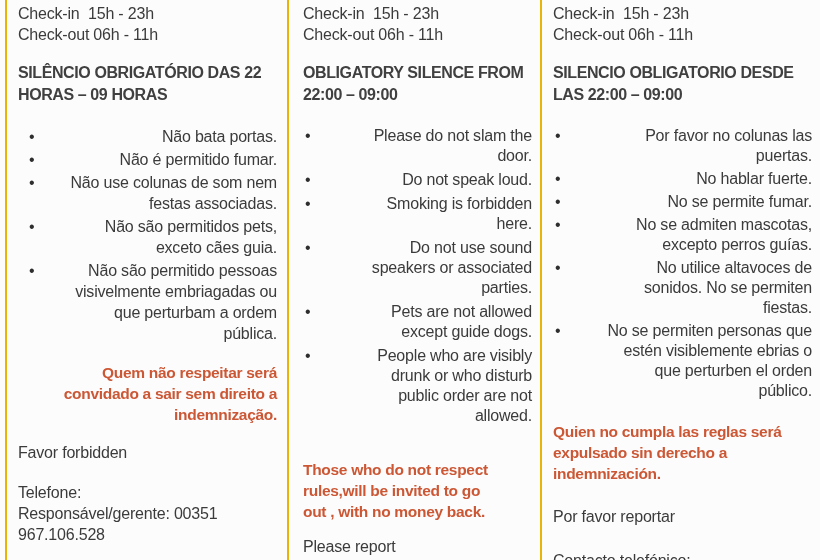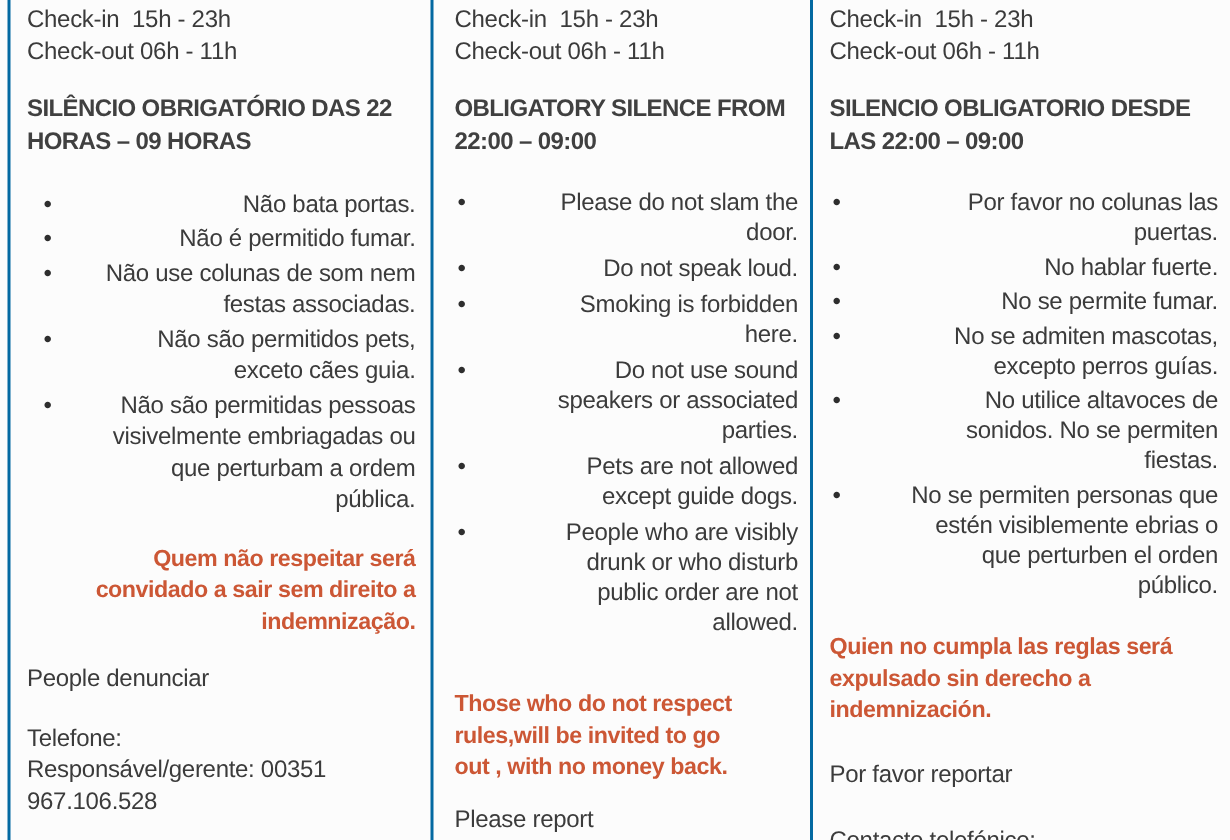--- a/index.html
+++ b/index.html
@@ -8,21 +8,21 @@
     position:relative;
     width:820px; height:560px;
     background:#fcfcfc;
     font-family:"Liberation Sans","DejaVu Sans",sans-serif;
     color:#3b3b3b;
     display:flex;
     padding-left:5px;
     overflow:hidden;
   }
   .col {
-    border-left:2px solid #0369a1;
+    border-left:2px solid #eab308;
     height:560px;
     padding-top:3px;
     overflow:hidden;
   }
   .col1 { width:282px; padding-left:11px; padding-right:10px; }
   .col2 { width:253px; padding-left:14px; padding-right:8px; }
   .col3 { width:280px; padding-left:11px; padding-right:8px; }
 
   .times div {
     font-size:16px; line-height:21px;
@@ -90,29 +90,29 @@
     </div>
     <div class="heading">SILÊNCIO OBRIGATÓRIO DAS 22
 HORAS – 09 HORAS</div>
     <ul class="rules">
       <li>Não bata portas.</li>
       <li>Não é permitido fumar.</li>
       <li>Não use colunas de som nem
 festas associadas.</li>
       <li>Não são permitidos pets,
 exceto cães guia.</li>
-      <li>Não são permitidas pessoas
+      <li>Não são permitido pessoas
 visivelmente embriagadas ou
 que perturbam a ordem
 pública.</li>
     </ul>
     <div class="warning">Quem não respeitar será
 convidado a sair sem direito a
 indemnização.</div>
-    <div class="report">People denunciar</div>
+    <div class="report">Favor forbidden</div>
     <div class="contact">Telefone:
 Responsável/gerente: 00351
 967.106.528</div>
   </div>
 
   <div class="col col2">
     <div class="times">
       <div>Check-in  15h - 23h</div>
       <div>Check-out 06h - 11h</div>
     </div>

